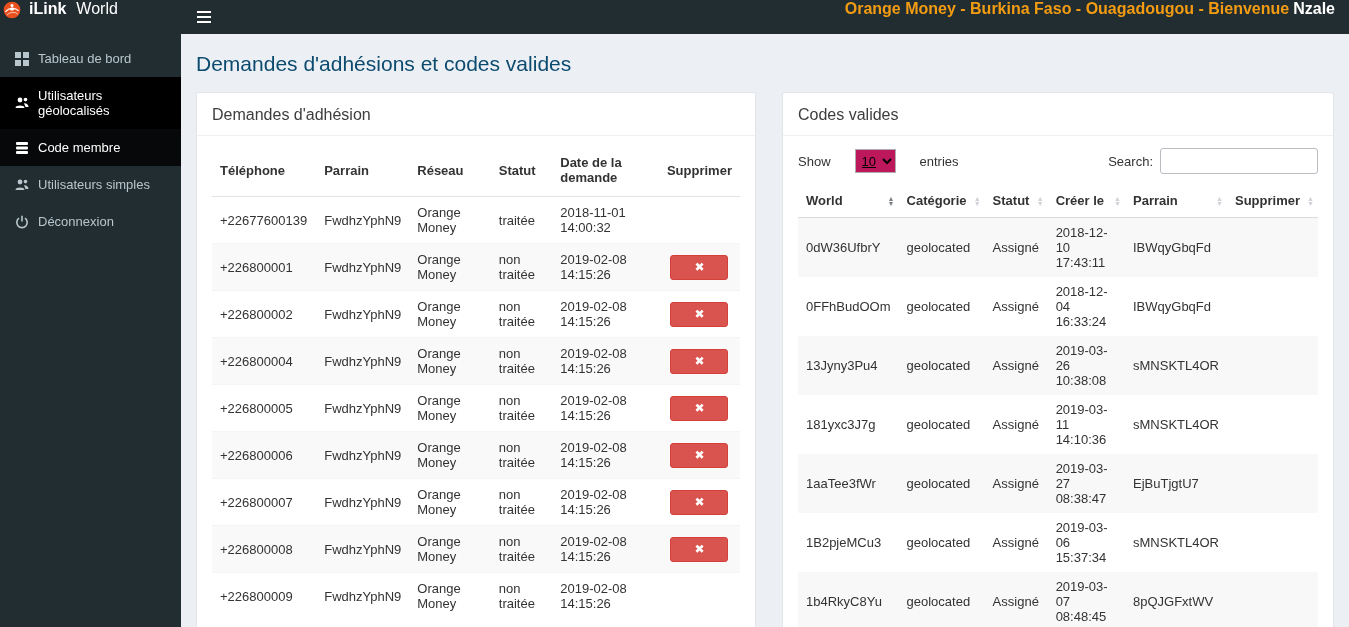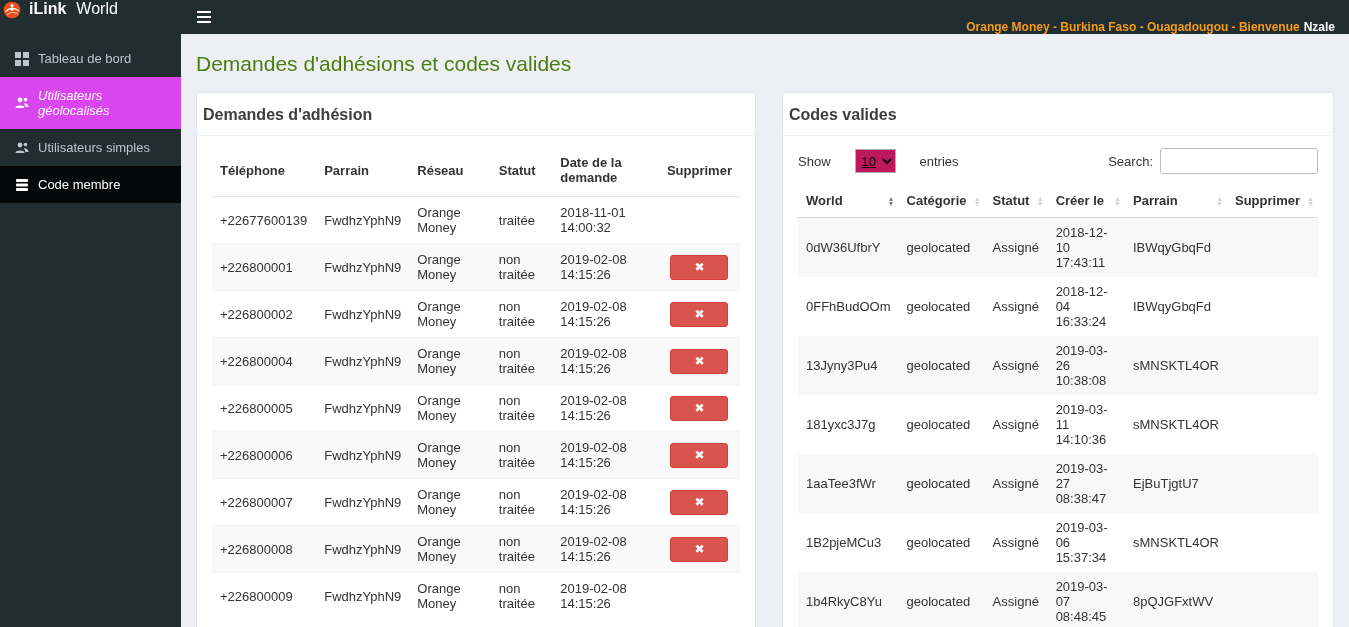--- a/index.html
+++ b/index.html
@@ -10,41 +10,41 @@
   }
   .app { display: flex; flex-direction: column; height: 100%; }
 
   
   .topbar { height: 34px; background: #222d32; display: flex; align-items: stretch; flex: 0 0 34px; }
   .logo { width: 181px; display: flex; align-items: flex-start; gap: 7px; padding-left: 2px; color: #fff; cursor: pointer; }
   .logo .brand-bold { font-size: 16px; font-weight: bold; }
   .logo .brand-rest { font-size: 16px; font-weight: 300; margin-left: 3px; }
   .menu-toggle { width: 45px; display: flex; align-items: center; justify-content: center; cursor: pointer; color: #fff; }
   .topbar .spacer { flex: 1; }
-  .welcome { display: flex; align-items: flex-end; padding-right: 14px; font-size: 12px; font-weight: bold; white-space: nowrap; }
+  .welcome { display: flex; align-items: flex-start; padding-right: 14px; font-size: 16px; font-weight: bold; white-space: nowrap; }
   .welcome .w-primary { color: #f39c12; }
   .welcome .w-user { color: #ffffff; margin-left: 4px; }
 
   
   .body-row { flex: 1; display: flex; min-height: 0; }
   .sidebar { width: 181px; flex: 0 0 181px; background: #222d32; padding-top: 6px; }
   .side-item { display: flex; align-items: center; gap: 9px; padding: 11px 15px; color: #b8c7ce; font-size: 13px; cursor: pointer; }
   .side-item svg { flex: 0 0 14px; }
-  .side-item.active { background: #d946ef; color: #fff; font-style: italic; }
+  .side-item.active { background: #000000; color: #fff; }
   .side-item.current { background: #060809; color: #fff; }
 
   .content { flex: 1; padding: 10px 15px 0 15px; overflow: hidden; }
-  .page-title { font-size: 21px; font-weight: 500; color: #4d7c0f; margin: 8px 0 16px 0; }
+  .page-title { font-size: 21px; font-weight: 500; color: #0c4a6e; margin: 8px 0 16px 0; }
   .panels { display: flex; gap: 26px; align-items: flex-start; }
 
   
   .panel { background: #fff; border: 1px solid #e2e6ea; border-radius: 3px; box-shadow: 0 1px 1px rgba(0,0,0,0.05); }
   .panel-left { width: 560px; flex: 0 0 560px; }
   .panel-right { flex: 1; }
-  .panel-title { font-size: 16px; font-weight: 700; color: #3d3d3d; padding: 13px 15px 11px 6px; border-bottom: 1px solid #f0f1f3; }
+  .panel-title { font-size: 16px; font-weight: 400; color: #3d3d3d; padding: 13px 15px 11px 15px; border-bottom: 1px solid #f0f1f3; }
   .panel-body { padding: 8px 15px 15px 15px; }
 
   
   table { width: 100%; border-collapse: collapse; font-size: 13px; }
   .req-table th { text-align: left; font-weight: bold; color: #333; padding: 11px 8px; border-bottom: 1px solid #dfe3e7; }
   .req-table td { padding: 8px 8px; color: #333; border-top: 1px solid #f4f4f4; }
   .req-table tbody tr:nth-child(even) { background: #f9f9f9; }
   .req-table .cell-action { text-align: center; }
   .del-btn {
     width: 58px; height: 25px; background: #d9534f; border: 1px solid #d43f3a;
@@ -123,40 +123,49 @@
         <span style="display:inline-flex;">
           <svg width="14" height="14" viewBox="0 0 14 14" fill="currentColor">
             <circle cx="5" cy="4" r="2.4"></circle>
               <path d="M0.5 12 C0.5 8.8 9.5 8.8 9.5 12 Z"></path>
             <circle cx="10.5" cy="3.6" r="1.8"></circle>
               <path d="M9 7.2 C12 7 13.5 9 13.5 11 L 10.5 11 Z"></path>
           </svg>
         </span>
         <span>Utilisateurs géolocalisés</span>
       </div>
+      <div class="side-item current">
+        <span style="display:inline-flex;">
+          <svg width="14" height="14" viewBox="0 0 14 14" fill="currentColor">
+            <rect x="1" y="1" width="12" height="3" rx="1"></rect>
+            <rect x="1" y="5.5" width="12" height="3" rx="1"></rect>
+            <rect x="1" y="10" width="12" height="3" rx="1"></rect>
+          </svg>
+        </span>
+        <span>Code membre</span>
+      </div>
       <div class="side-item">
         <span style="display:inline-flex;">
           <svg width="14" height="14" viewBox="0 0 14 14" fill="currentColor">
             <circle cx="5" cy="4" r="2.4"></circle>
               <path d="M0.5 12 C0.5 8.8 9.5 8.8 9.5 12 Z"></path>
             <circle cx="10.5" cy="3.6" r="1.8"></circle>
               <path d="M9 7.2 C12 7 13.5 9 13.5 11 L 10.5 11 Z"></path>
           </svg>
         </span>
         <span>Utilisateurs simples</span>
       </div>
-      <div class="side-item current">
+      <div class="side-item">
         <span style="display:inline-flex;">
-          <svg width="14" height="14" viewBox="0 0 14 14" fill="currentColor">
-            <rect x="1" y="1" width="12" height="3" rx="1"></rect>
-            <rect x="1" y="5.5" width="12" height="3" rx="1"></rect>
-            <rect x="1" y="10" width="12" height="3" rx="1"></rect>
+          <svg width="14" height="14" viewBox="0 0 14 14" fill="none" stroke="currentColor" stroke-width="1.6">
+            <path d="M4 3.2 A 5.2 5.2 0 1 0 10 3.2"></path>
+            <line x1="7" y1="0.8" x2="7" y2="6.5"></line>
           </svg>
         </span>
-        <span>Code membre</span>
+        <span>Déconnexion</span>
       </div>
     </nav>
 
     <main class="content">
       <h1 class="page-title">Demandes d'adhésions et codes valides</h1>
 
       <div class="panels">
 
         <section class="panel panel-left">
           <h2 class="panel-title">Demandes d'adhésion</h2>

